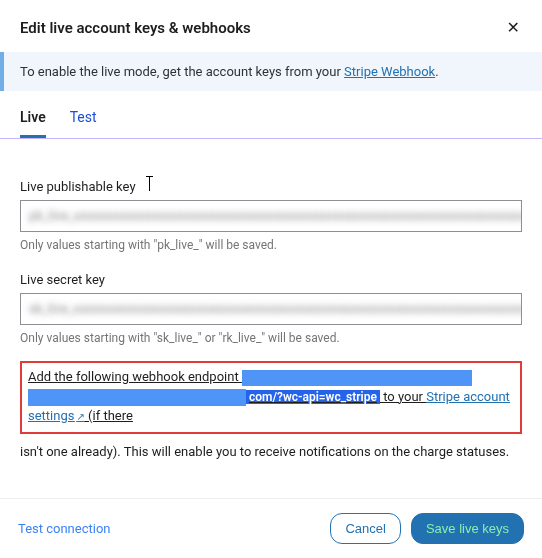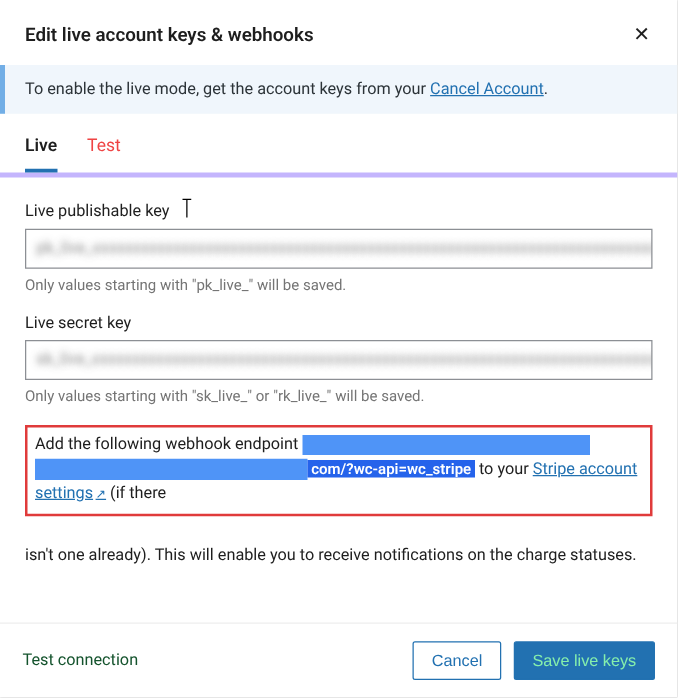--- a/index.html
+++ b/index.html
@@ -43,44 +43,44 @@
       font-size: 13px;
       color: #2c3338;
       margin: 0;
     }
     .info-banner a {
       color: #2271b1;
       text-decoration: underline;
     }
     .tabs {
       display: flex;
-      border-bottom: 4px solid #c4b5fd;
+      border-bottom: 1px solid #c4b5fd;
       padding: 0 20px;
       margin-top: 8px;
     }
     .tab {
       padding: 10px 0;
       margin-right: 24px;
       cursor: pointer;
       font-size: 14px;
-      color: #ef4444;
+      color: #1d4ed8;
       border-bottom: 3px solid transparent;
       position: relative;
     }
     .tab.active {
       font-weight: 600;
       color: #1e1e1e;
       border-bottom-color: #2271b1;
     }
     .body {
       padding: 20px;
       flex: 1;
       overflow-y: auto;
     }
-    .field { margin-bottom: 16px; }
+    .field { margin-bottom: 16px; margin-top: 20px; }
     .field-label {
       display: block;
       font-size: 13px;
       margin-bottom: 6px;
       color: #1e1e1e;
     }
     .field-input {
       width: 100%;
       border: 1px solid #8c8f94;
       padding: 6px 8px;
@@ -98,23 +98,24 @@
     }
     .helper {
       font-size: 12px;
       color: #757575;
       margin-top: 6px;
     }
     .webhook-section {
       border: 2px solid #e03b3b;
       padding: 4px 6px 6px 6px;
       margin-top: 4px;
-      margin-bottom: 20px;
+      margin-bottom: 6px;
       font-size: 13px;
       line-height: 1.5;
+      text-decoration: underline;
     }
     .webhook-section .redacted-inline {
       display: inline-block;
       background: #4f94f7;
       color: #4f94f7;
       vertical-align: middle;
     }
     .redact-top {
       width: 230px;
       height: 16px;
@@ -147,31 +148,31 @@
       padding: 2px 0;
     }
     .footer {
       border-top: 1px solid #eee;
       padding: 14px 18px;
       display: flex;
       justify-content: space-between;
       align-items: center;
     }
     .test-link {
-      color: #14532d;
+      color: #3b82f6;
       font-size: 13px;
       cursor: pointer;
     }
     .footer-right { display: flex; gap: 10px; }
     .btn {
       padding: 7px 14px;
       font-size: 13px;
       border: 1px solid #2271b1;
       cursor: pointer;
-      border-radius: 2px;
+      border-radius: 12px;
     }
     .btn-secondary { background: #fff; color: #2271b1; }
     .btn-primary { background: #2271b1; color: #86efac; }
     .cursor-caret {
       position: relative;
     }
     .cursor-caret::after {
       content: "";
       position: absolute;
       right: -14px;
@@ -194,21 +195,21 @@
 <body>
 
 <div class="modal">
 
   <div class="header">
     <h1>Edit live account keys &amp; webhooks</h1>
     <span class="close-btn">✕</span>
   </div>
 
   <div class="info-banner">
-    <span>To enable the live mode, get the account keys from your </span><a href="#">Cancel Account</a><span>.</span>
+    <span>To enable the live mode, get the account keys from your </span><a href="#">Stripe Webhook</a><span>.</span>
   </div>
 
   <div class="tabs">
     <div class="tab active">Live</div>
     <div class="tab">Test</div>
   </div>
 
   <div class="body">
 
     <div class="field">

